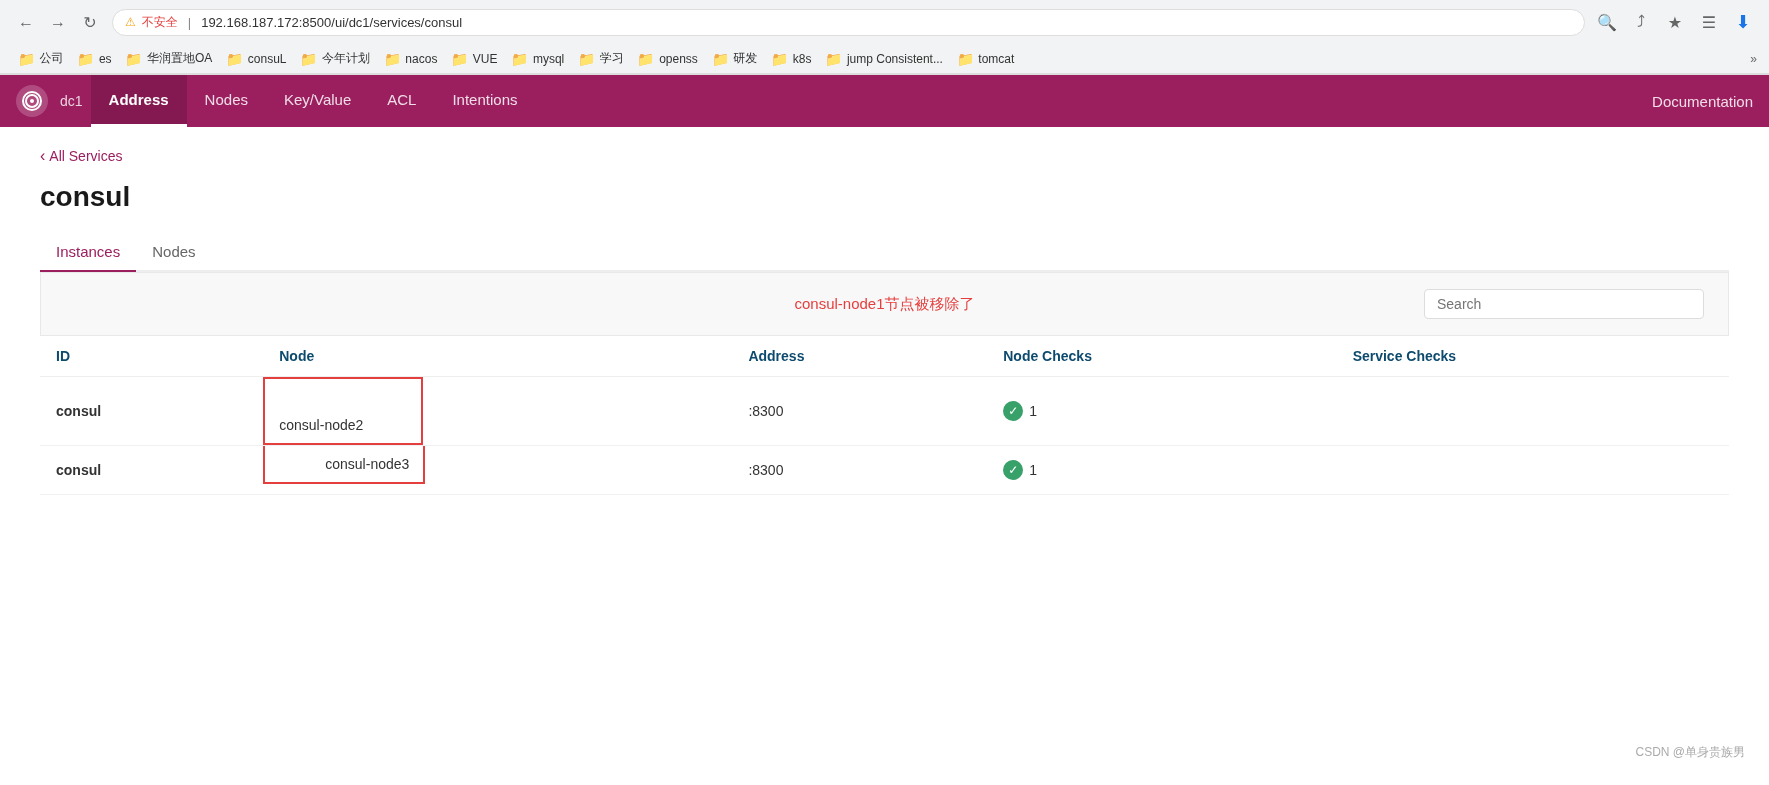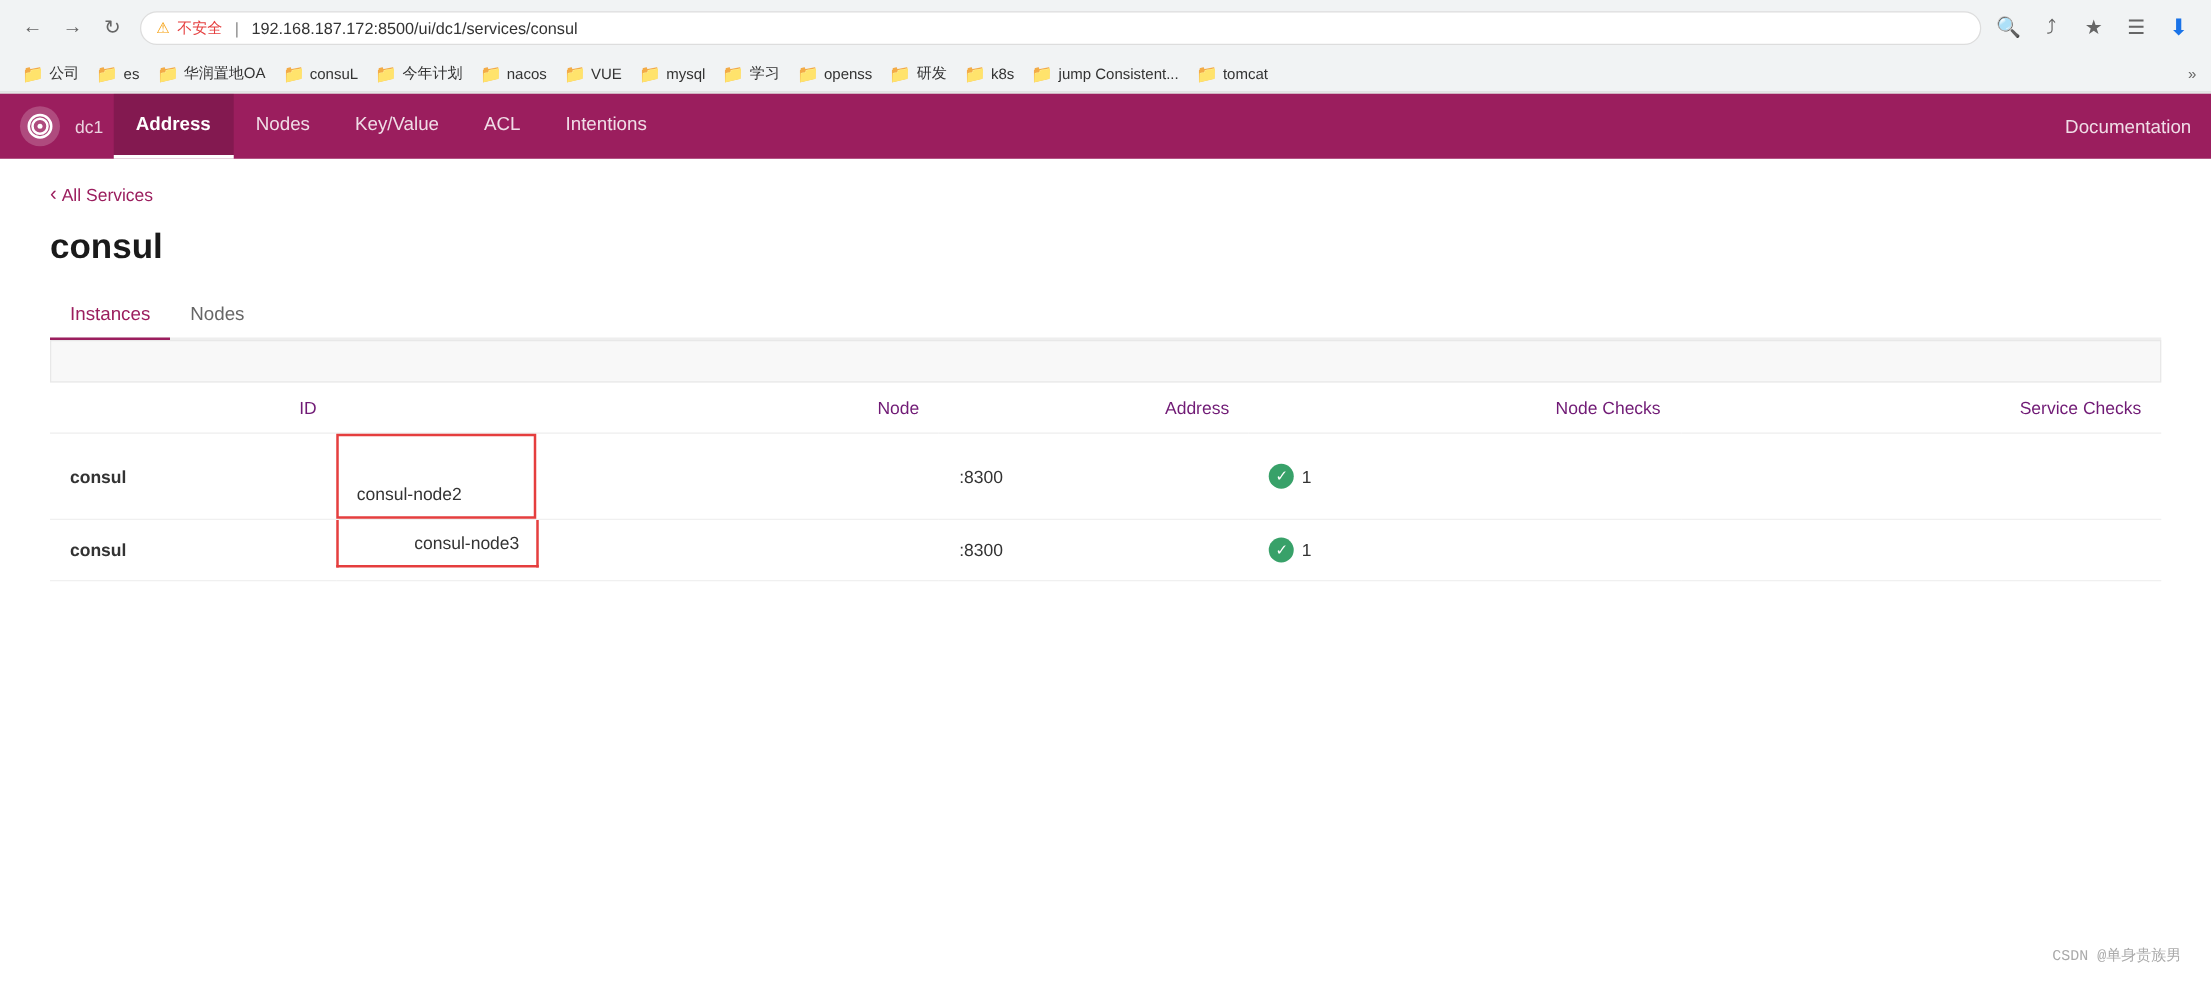--- a/index.html
+++ b/index.html
@@ -216,24 +216,24 @@
       color: #999;
       background: #fff;
     }
 
     
     .data-table {
       width: 100%;
       border-collapse: collapse;
     }
     .data-table th {
-      text-align: right;
+      text-align: left;
       padding: 12px 16px;
-      font-weight: 400;
-      color: #701a75;
+      font-weight: 700;
+      color: #0c4a6e;
       font-size: 14px;
       border-bottom: 1px solid #eee;
     }
     .data-table td {
       padding: 14px 16px;
       border-bottom: 1px solid #f0f0f0;
       font-size: 14px;
       color: #333;
     }
 
@@ -252,25 +252,24 @@
       color: white;
       font-size: 12px;
       flex-shrink: 0;
     }
 
     .id-cell { font-weight: 600; }
 
     
     .page-footer {
       position: fixed;
-      bottom: 12px;
+      bottom: 24px;
       right: 24px;
       font-size: 12px;
       color: #aaa;
-      font-family: Liberation Mono, monospace;
     }
   </style>
 </head>
 <body>
 
 <div class="browser-chrome">
   <div class="browser-toolbar">
     <div class="nav-buttons">
       <button class="nav-btn">←</button>
       <button class="nav-btn">→</button>
@@ -384,20 +383,24 @@
 
   <div class="tabs">
     <div class="tab active">Instances</div>
     <div class="tab">Nodes</div>
   </div>
 
   <div class="table-container">
 
     <div class="filter-bar">
       <div style="flex:1"></div>
+      <div class="filter-notice">consul-node1节点被移除了</div>
+      <div style="flex:1; display:flex; justify-content:flex-end;">
+        <input class="search-box" type="text" placeholder="Search" style="">
+      </div>
     </div>
 
     <table class="data-table">
       <thead>
         <tr>
           <th>ID</th>
           <th>Node</th>
           <th>Address</th>
           <th>Node Checks</th>
           <th>Service Checks</th>

